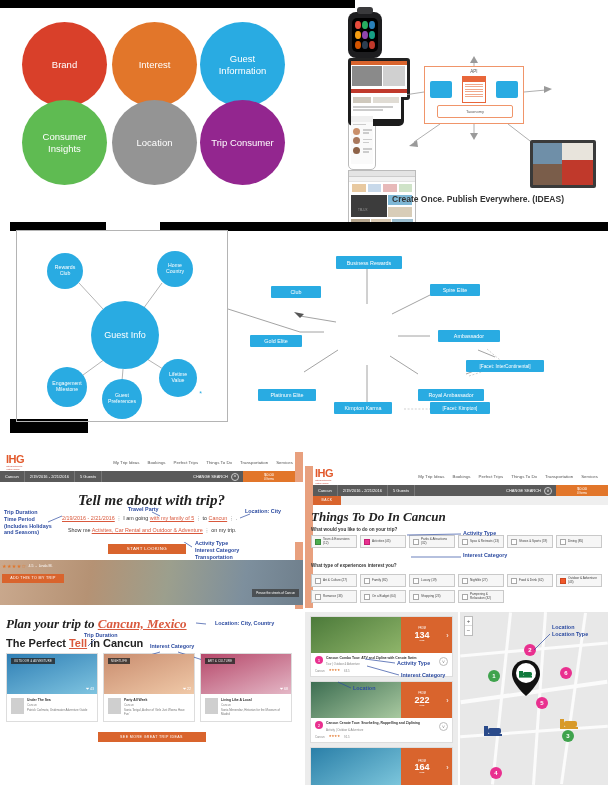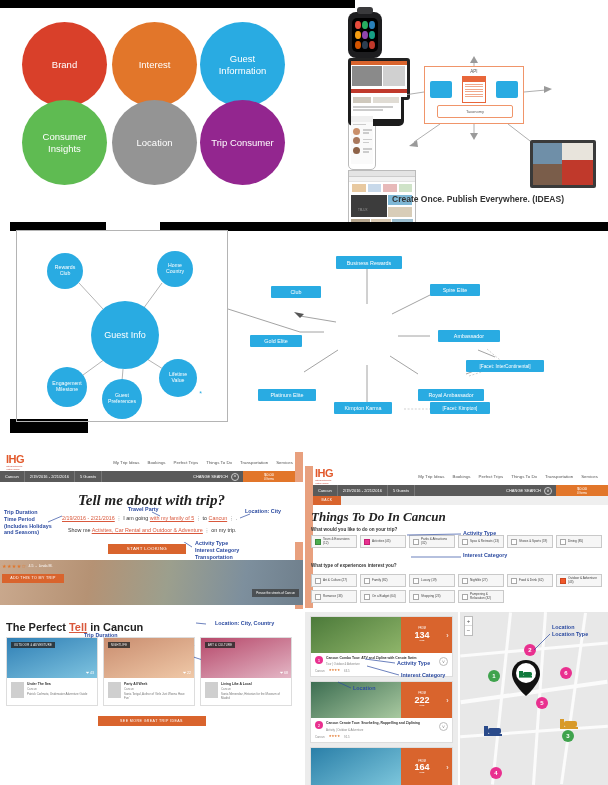--- a/index.html
+++ b/index.html
@@ -645,20 +645,23 @@
       <div class="chip" style="width:46px">
           <span class="cbx"></span>
           <span>Pampering &amp; Relaxation (32)</span>
         </div>
     </div>
   </div>
 </div>
 
 <div class="app" id="app-bl">
   <div style="position:relative;padding:4px 6px 0 6px">
+    <div class="headline-serif" style="font-size:13px;color:#222">
+      <span>Plan your trip to </span><span class="ulink">Cancun, Mexico</span>
+    </div>
     <div class="ann" style="left:215px;top:8px">Location: City, Country</div>
     <div style="font-size:11px;font-weight:bold;color:#222;margin-top:5px">
       <span>The Perfect </span><span class="ulink">Tell</span><span> in Cancun</span>
     </div>
     <div class="ann" style="left:84px;top:20px">Trip Duration</div>
     <div class="ann" style="left:150px;top:31px">Interest Category</div>
     <svg width="303" height="48" style="position:absolute;left:0;top:0;pointer-events:none">
       <g stroke="#2c4ba0" stroke-width="0.7" fill="none">
         <line x1="206" y1="12" x2="196" y2="11"></line>
         <line x1="95" y1="27" x2="88" y2="34"></line>

